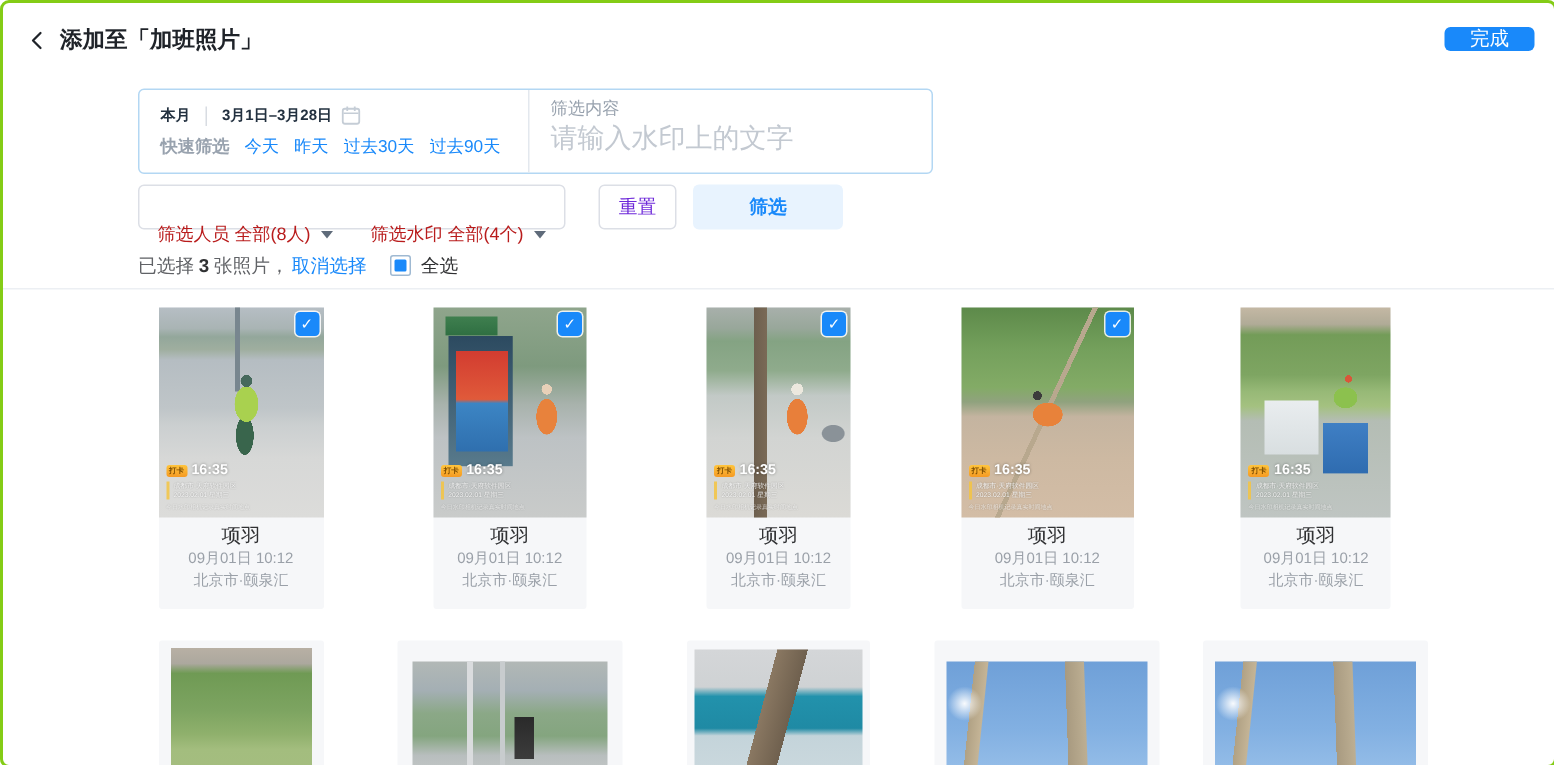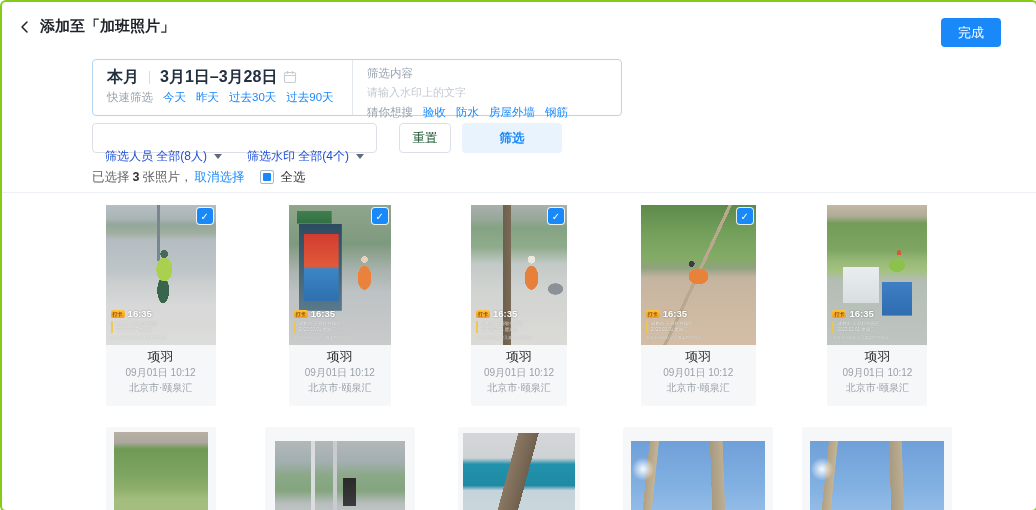--- a/index.html
+++ b/index.html
@@ -2,44 +2,44 @@
 <html><head>
 <meta charset="utf-8">
 <style>
   html,body{margin:0;padding:0;background:#fff;}
   body{font-family:"Liberation Sans","DejaVu Sans",sans-serif;-webkit-font-smoothing:antialiased;}
   .page{position:relative;width:1034px;height:508px;border:2px solid #84cc16;border-radius:6px;background:#fff;overflow:hidden;}
 
   
   .back-btn{position:absolute;left:14px;top:16px;width:18px;height:18px;cursor:pointer;display:flex;align-items:center;justify-content:center;}
   .page-title{position:absolute;left:38px;top:15px;font-size:15px;font-weight:700;color:#1f2329;}
-  .done-btn{position:absolute;right:35px;top:16px;width:60px;height:29px;background:#1989fa;color:#fff;font-size:13px;border:none;border-radius:4px;display:flex;align-items:center;justify-content:center;cursor:pointer;}
+  .done-btn{position:absolute;right:13px;top:16px;width:60px;height:16px;background:#1989fa;color:#fff;font-size:13px;border:none;border-radius:4px;display:flex;align-items:center;justify-content:center;cursor:pointer;}
 
   
   .filter-panel{position:absolute;left:90px;top:57px;width:530px;height:57px;border:1px solid #b3d7f3;border-radius:4px;display:flex;box-sizing:border-box;}
   .fp-col{flex:1;padding:6px 14px 5px;box-sizing:border-box;}
   .fp-col.right{border-left:1px solid #e3e8ee;}
   .fp-label{font-size:11.5px;color:#98a2ae;line-height:15px;}
   .fp-value{display:flex;align-items:center;height:20px;margin-top:1px;}
-  .fp-month,.fp-range{font-size:16px;font-weight:700;color:#22303f;}
+  .fp-month,.fp-range{font-size:10px;font-weight:700;color:#22303f;}
   .vbar{display:inline-block;width:1px;height:13px;background:#d8dce2;margin:0 10px;}
   .cal-icon{margin-left:6px;display:inline-flex;}
   .fp-quick{display:flex;align-items:center;gap:10px;margin-top:3px;font-size:11.5px;}
-  .muted{color:#98a2ae;}
+  .muted{color:#98a2ae;font-weight:bold;}
   .blue-link{color:#1989fa;cursor:pointer;text-decoration:none;}
-  .wm-input{border:none;outline:none;width:240px;height:20px;margin-top:1px;padding:0;font-size:11px;color:#303133;background:transparent;font-family:inherit;}
+  .wm-input{border:none;outline:none;width:240px;height:20px;margin-top:1px;padding:0;font-size:18px;color:#303133;background:transparent;font-family:inherit;}
   .wm-input::placeholder{color:#c3c9d1;}
 
   
   .filter-bar{position:absolute;left:90px;top:121px;height:30px;display:flex;align-items:center;}
   .dd-group{display:flex;height:30px;border:1px solid #dcdfe6;border-radius:4px;box-sizing:border-box;align-items:stretch;}
-  .dd{display:flex;align-items:center;padding:0 12px;font-size:12px;color:#1d4ed8;cursor:pointer;margin-top:32px;}
+  .dd{display:flex;align-items:center;padding:0 12px;font-size:12px;color:#b91c1c;cursor:pointer;margin-top:32px;}
   .dd + .dd{border-left:1px solid #e2e5ea;}
   .caret{width:0;height:0;border-left:4px solid transparent;border-right:4px solid transparent;border-top:5px solid #5f6b7a;margin-left:7px;}
-  .reset-btn{margin-left:22px;width:52px;height:30px;background:#fff;border:1px solid #dcdfe6;border-radius:4px;font-size:12.5px;color:#14532d;cursor:pointer;font-family:inherit;}
+  .reset-btn{margin-left:22px;width:52px;height:30px;background:#fff;border:1px solid #dcdfe6;border-radius:4px;font-size:12.5px;color:#6d28d9;cursor:pointer;font-family:inherit;}
   .apply-btn{margin-left:11px;width:100px;height:30px;background:#e8f3fe;border:none;border-radius:4px;font-size:12.5px;font-weight:600;color:#1989fa;cursor:pointer;font-family:inherit;}
 
   
   .selection-bar{position:absolute;left:90px;top:166px;height:18px;display:flex;align-items:center;font-size:12.5px;color:#606266;}
   .sel-count{font-weight:700;color:#303133;margin:0 3px;}
   .deselect{color:#1989fa;cursor:pointer;margin-left:2px;}
   .cb-ind{width:14px;height:14px;border:1px solid #9fb9d2;border-radius:2px;margin-left:16px;margin-right:6px;display:flex;align-items:center;justify-content:center;background:#fff;cursor:pointer;box-sizing:border-box;}
   .cb-ind .inner{width:8px;height:8px;background:#1989fa;border-radius:1px;}
   .select-all{color:#303133;text-align:center;}
 
@@ -151,27 +151,20 @@
         <span class="muted">快速筛选</span>
         <a class="blue-link">今天</a>
         <a class="blue-link">昨天</a>
         <a class="blue-link">过去30天</a>
         <a class="blue-link">过去90天</a>
       </div>
     </div>
     <div class="fp-col right">
       <div class="fp-label">筛选内容</div>
       <input class="wm-input" placeholder="请输入水印上的文字" style="">
-      <div class="fp-quick">
-        <span class="muted">猜你想搜</span>
-        <a class="blue-link">验收</a>
-        <a class="blue-link">防水</a>
-        <a class="blue-link">房屋外墙</a>
-        <a class="blue-link">钢筋</a>
-      </div>
     </div>
   </div>
 
   <div class="filter-bar">
     <div class="dd-group">
       <div class="dd">
         <span>筛选人员 全部(8人)</span>
         <span class="caret"></span>
       </div>
       <div class="dd">

